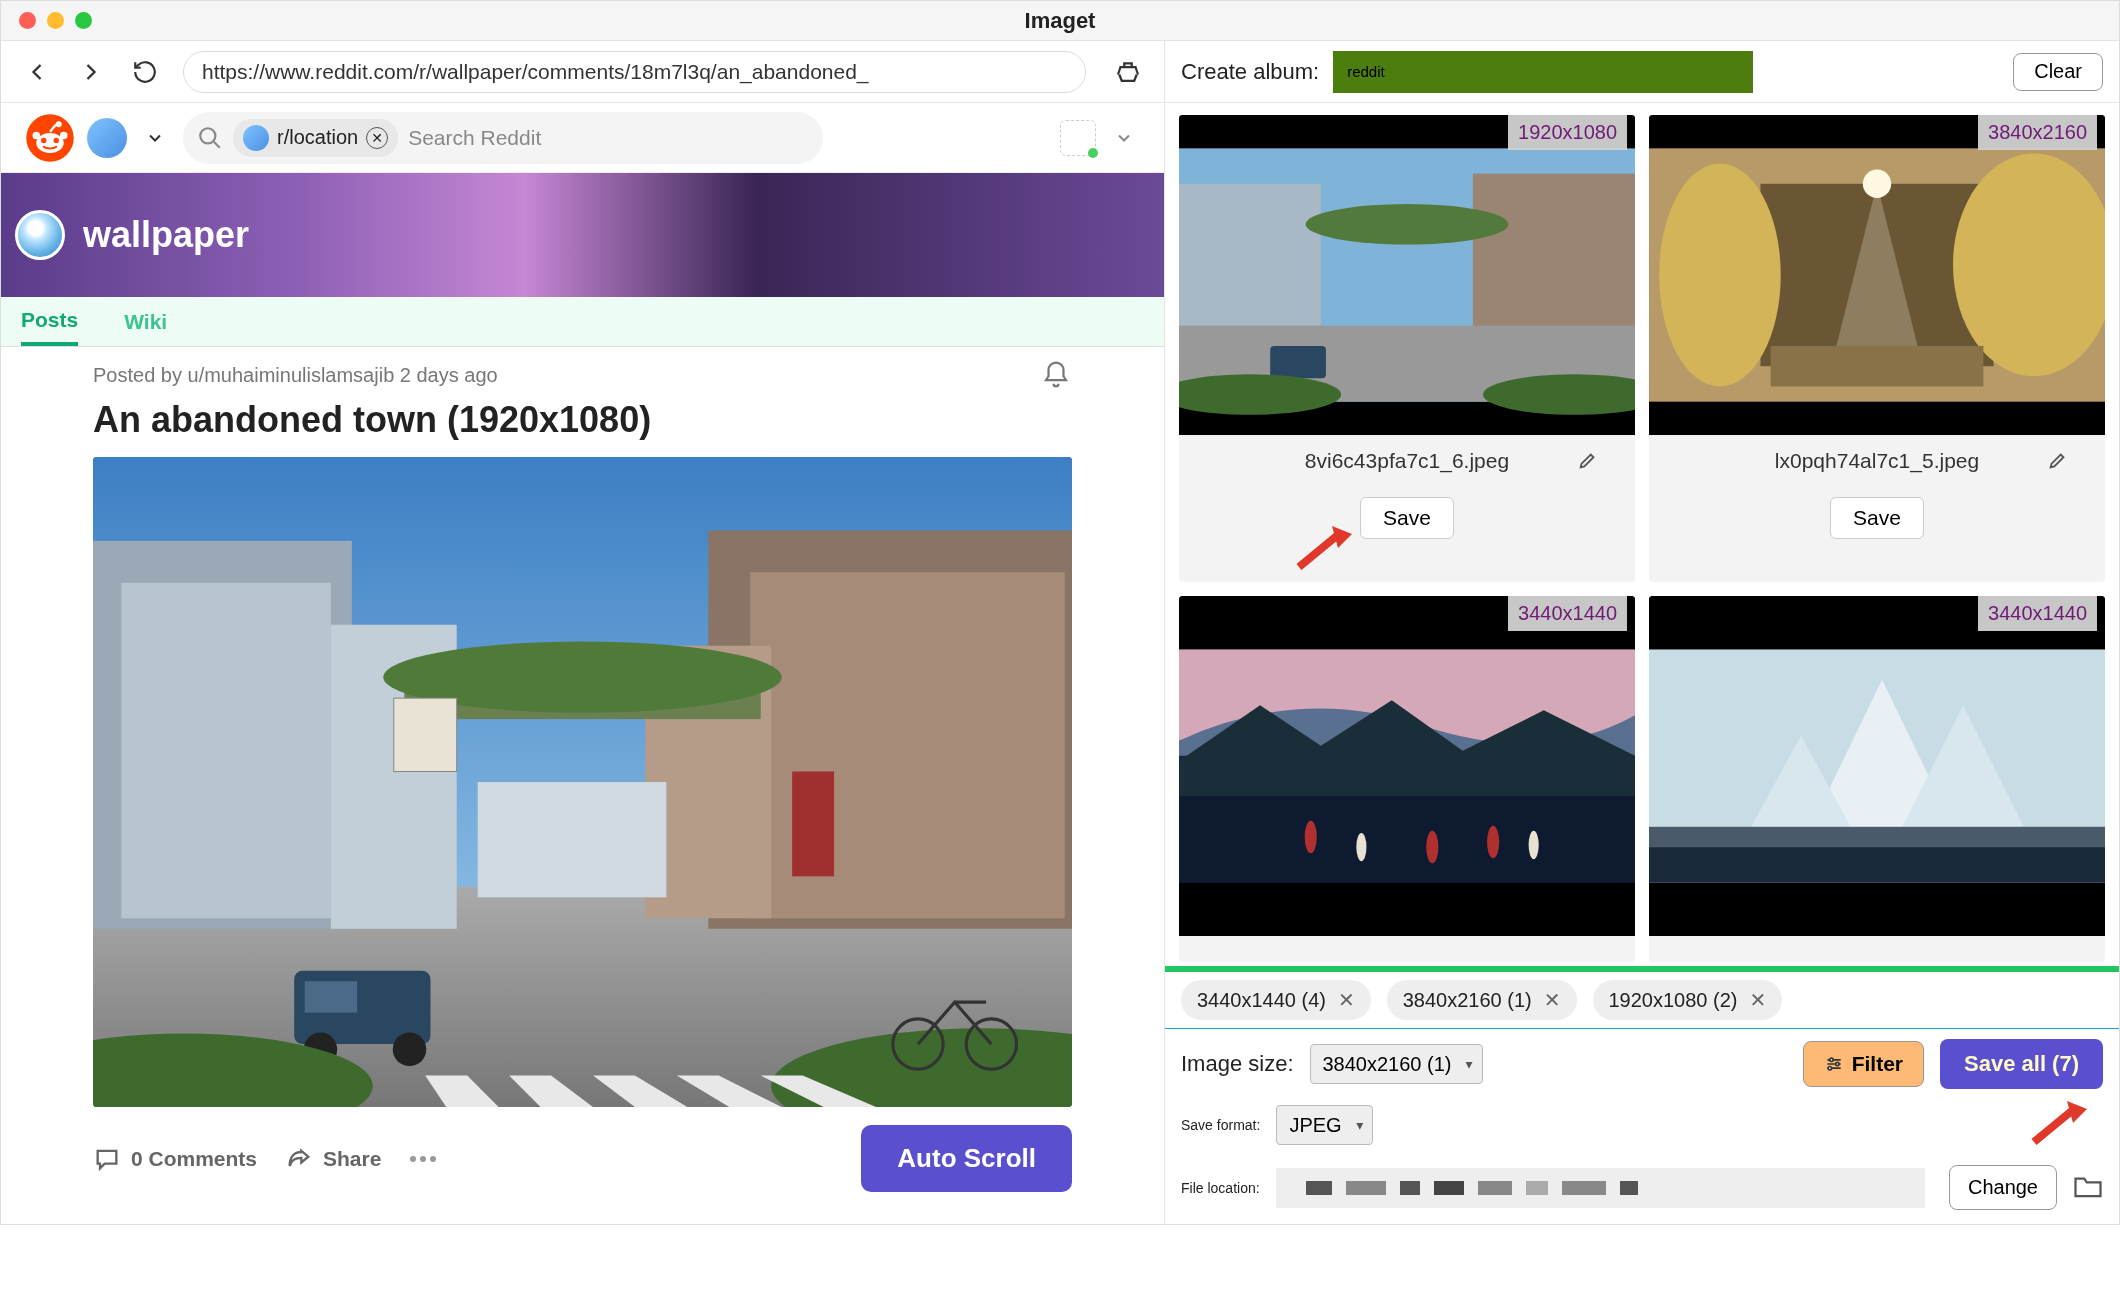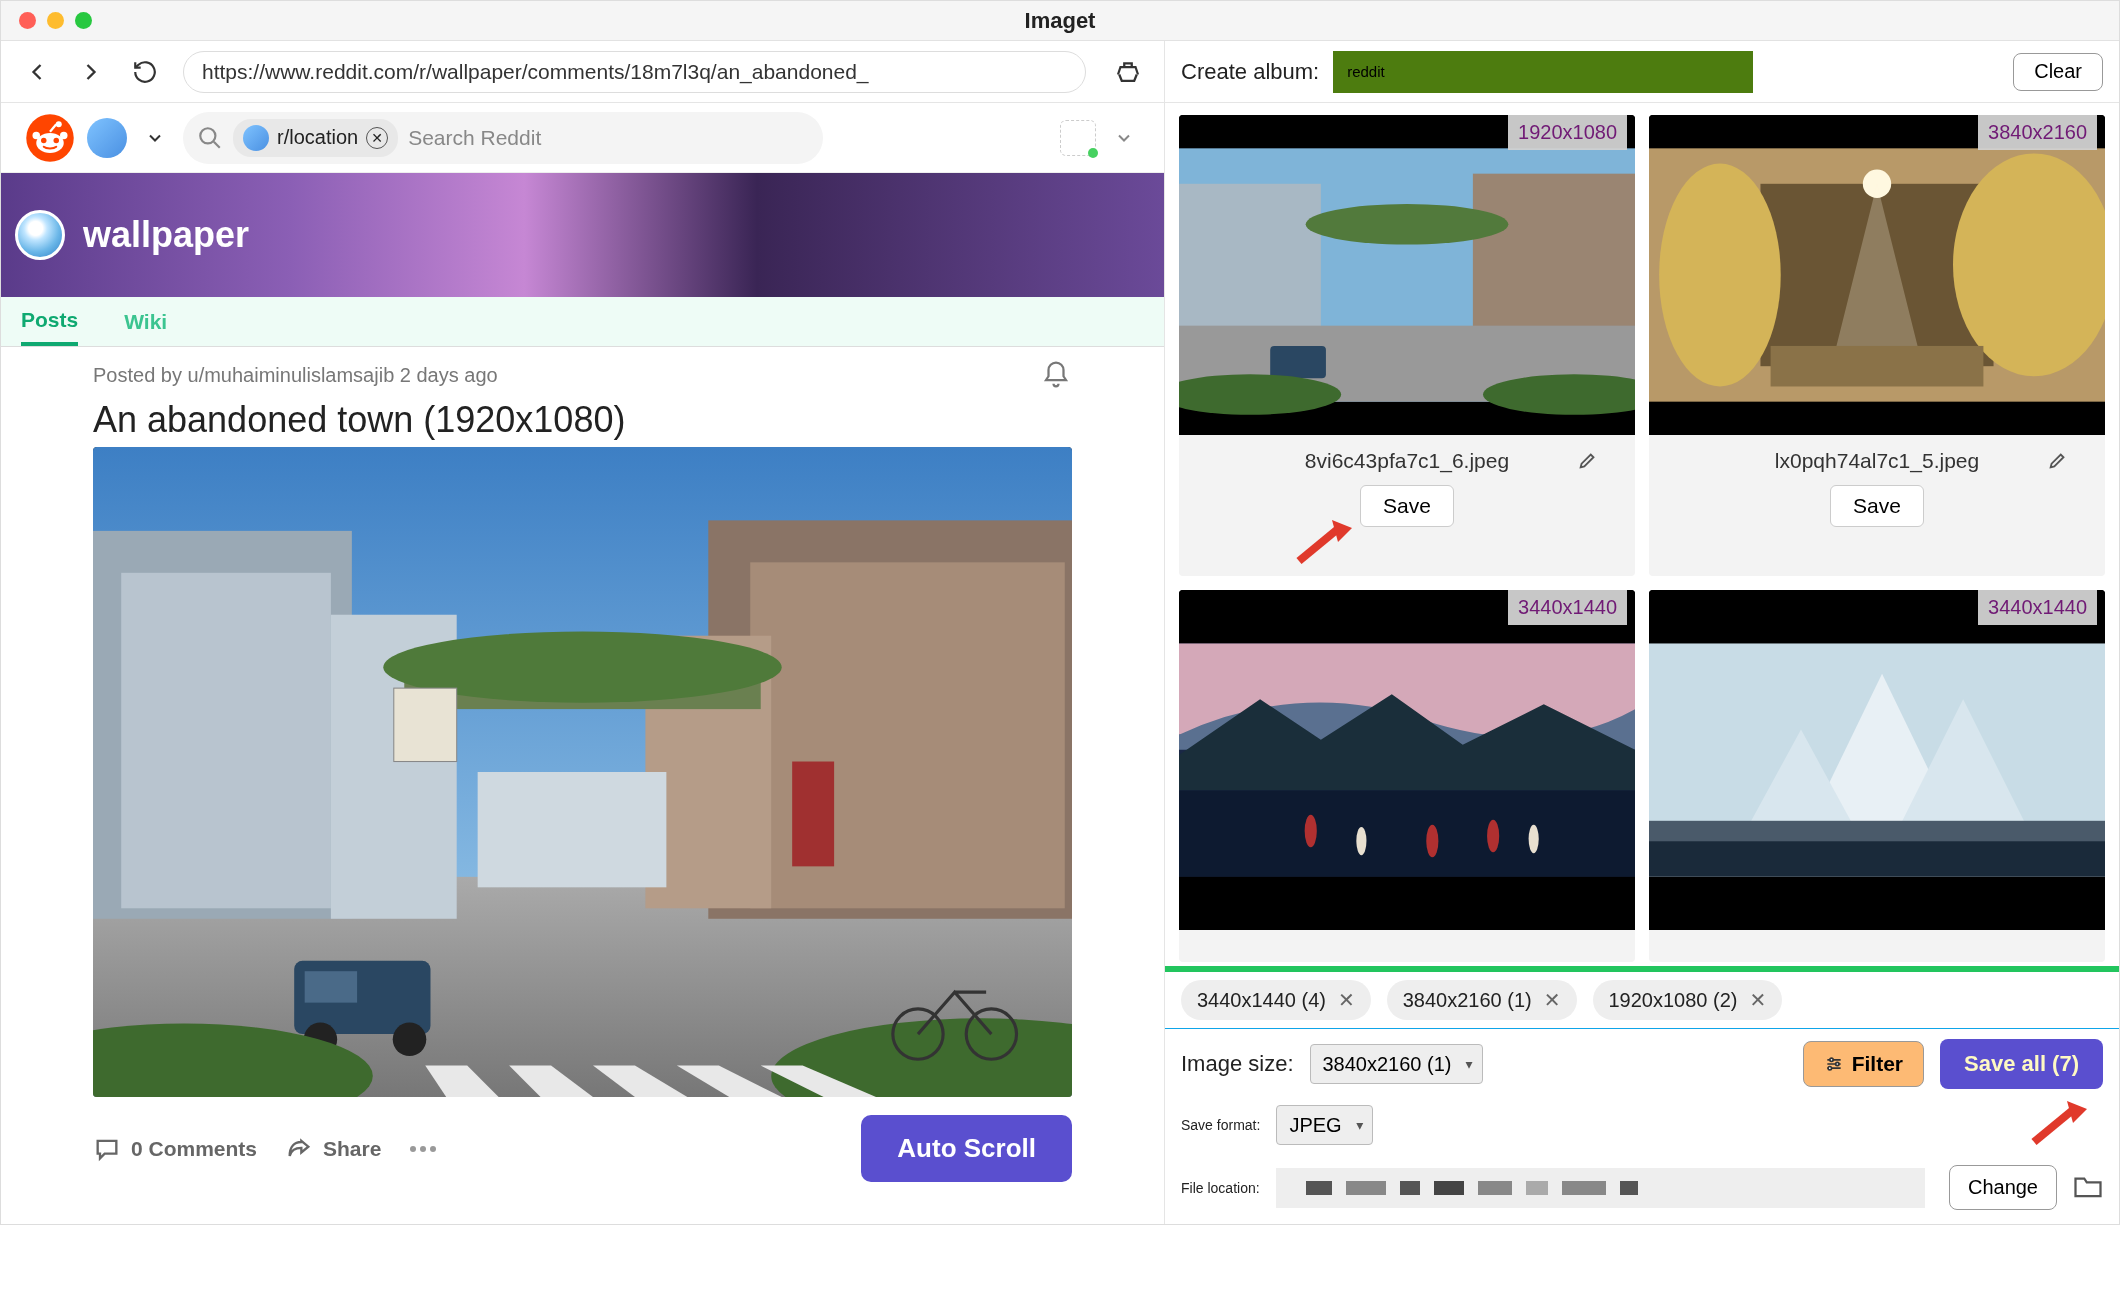--- a/index.html
+++ b/index.html
@@ -40,21 +40,21 @@
 .banner-avatar { width: 50px; height: 50px; border-radius: 50%; background: radial-gradient(circle at 40% 35%, #fff 18%, #bfe5ff 30%, #6bb7e8 60%, #2b7dc4 100%); border: 3px solid #fff; }
 .banner-title { color: #fff; font-size: 36px; font-weight: 700; margin-left: 18px; }
 
 .tabs { height: 50px; display: flex; align-items: center; gap: 46px; padding: 0 20px; background: #eefcf6; border-bottom: 1px solid #ddd; }
 .tab { font-size: 21px; font-weight: 700; color: #3bc490; cursor:pointer; padding: 10px 0;}
 .tab.active { color: #0fa971; border-bottom: 4px solid #0fa971; }
 
 .post { flex: 1; display: flex; flex-direction: column; padding: 12px 0 0 0; overflow:hidden;}
 .post-meta { padding: 0 92px; display:flex; align-items:center; color:#777; font-size:20px; }
 .bell { margin-left:auto; }
-.post-title { padding: 8px 92px 6px; font-size: 36px; font-weight: 400; }
+.post-title { padding: 8px 92px 16px; font-size: 36px; font-weight: 700; }
 .post-image { margin: 0 92px; height: 650px; border-radius: 4px; background:#333; overflow:hidden; position:relative;}
 .post-image svg { width:100%; height:100%; display:block; }
 
 .post-actions { display:flex; align-items:center; padding: 18px 92px 14px; gap: 28px; }
 .action { display:flex; align-items:center; gap:10px; color:#666; font-size:21px; font-weight:600; cursor:pointer;}
 .autoscroll { margin-left:auto; background:#5a4fcf; color:#fff; border:none; border-radius:10px; padding: 18px 36px; font-size:26px; font-weight:700; cursor:pointer;}
 
 
 .right { flex:1; display:flex; flex-direction:column; }
 
@@ -63,21 +63,21 @@
 .album-input { flex: 0 0 420px; height: 42px; background:#4d7c0f; border:none; padding: 0 14px; font-size: 15px;}
 .clear-btn { margin-left:auto; height: 38px; padding: 0 20px; background:#fff; border:1.5px solid #999; border-radius:8px; font-size:20px; cursor:pointer;}
 
 .thumbs { flex:1; display:grid; grid-template-columns: 1fr 1fr; gap: 14px; padding: 12px 14px 4px; overflow:hidden;}
 .thumb { background:#f3f3f3; border-radius:4px; display:flex; flex-direction:column; overflow:hidden;}
 .thumb-img { background:#000; position:relative; }
 .thumb-img.full { height: 320px; }
 .thumb-img.partial { height: 340px; }
 .thumb-img svg { width:100%; height:100%; display:block;}
 .size-badge { position:absolute; top:0; right:8px; background: rgba(210,210,210,0.95); color:#701a75; font-size:20px; padding: 6px 10px; }
-.thumb-footer { display:flex; flex-direction:column; align-items:center; padding: 14px 18px 16px; gap: 12px;}
+.thumb-footer { display:flex; flex-direction:column; align-items:center; padding: 14px 18px 16px; gap: 24px;}
 .thumb-name { font-size: 21px; color:#333; }
 .thumb-edit { position:absolute; right: 18px; }
 .thumb-row { display:flex; align-items:center; width:100%; justify-content:center; position:relative;}
 .save-btn { background:#fff; border:1px solid #ccc; border-radius:6px; padding: 8px 22px; font-size:21px; cursor:pointer;}
 
 .filter-bar { padding: 8px 16px; display:flex; gap: 16px; border-top:6px solid #22c55e;}
 .pill { background:#eee; border-radius: 20px; padding: 8px 16px; display:flex; align-items:center; gap:12px; font-size:20px;}
 .pill .x { cursor:pointer; color:#666;}
 
 .controls { padding: 10px 16px 6px; display:flex; align-items:center; gap: 16px; border-top:1px solid #0ea5e9;}

